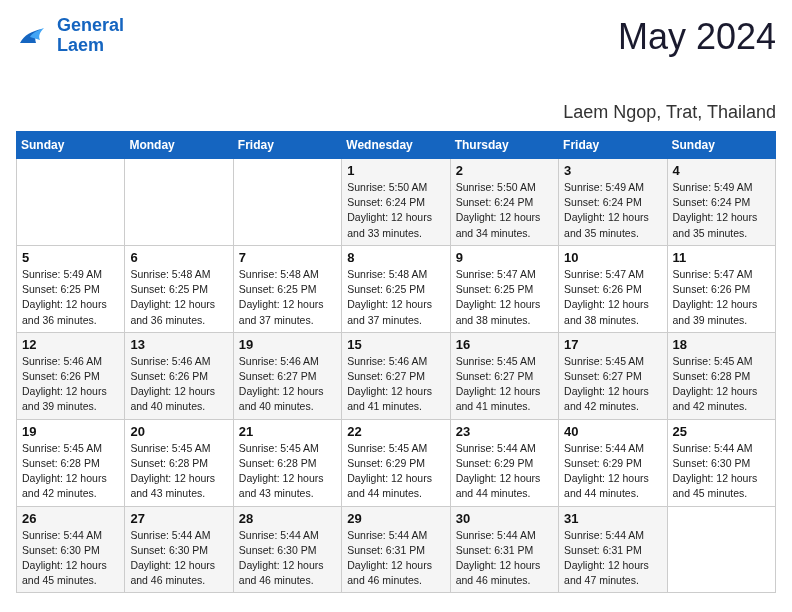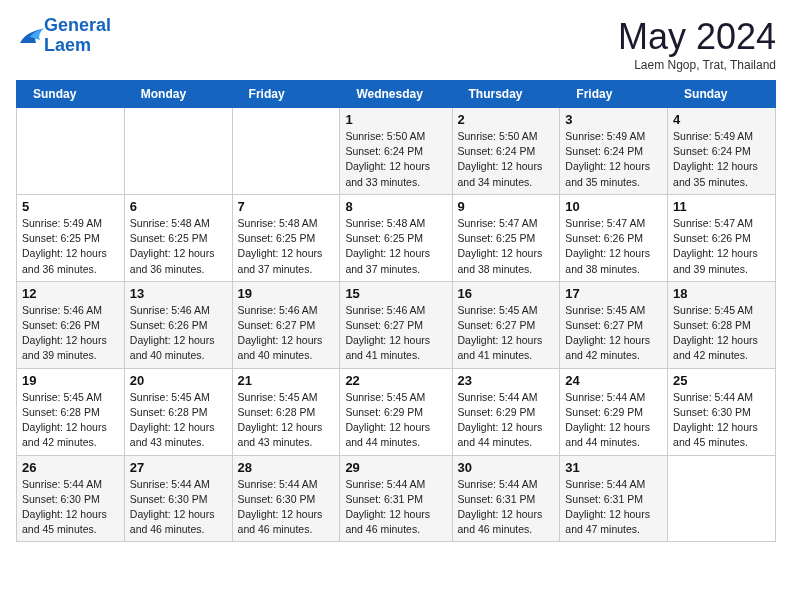--- a/index.html
+++ b/index.html
@@ -12,21 +12,21 @@
     }
     .header {
       display: flex;
       justify-content: space-between;
       align-items: flex-start;
       margin-bottom: 8px;
     }
     .logo {
       display: flex;
       align-items: center;
-      gap: 0;
+      gap: 13px;
     }
     .logo-text {
       font-size: 18px;
       font-weight: bold;
       color: #1a1a2e;
       line-height: 1.1;
     }
     .logo-text span {
       color: #1565c0;
     }
@@ -36,32 +36,33 @@
     }
     .title-block {
       text-align: right;
     }
     .main-title {
       font-size: 36px;
       font-weight: normal;
       color: #1a1a2e;
     }
     .subtitle {
-      font-size: 12px;
+      font-size: 18px;
       color: #333;
+      margin-top: 44px;
     }
     table {
       width: 100%;
       border-collapse: collapse;
       font-size: 11px;
     }
     thead tr th {
       background-color: #1565c0;
       color: #fff;
-      padding: 6px 16px;
+      padding: 6px 4px;
       text-align: left;
       font-size: 12px;
       font-weight: bold;
       border: 1px solid #1565c0;
     }
     tbody tr td {
       border: 1px solid #ccc;
       vertical-align: top;
       padding: 4px 5px;
       min-height: 70px;
@@ -284,21 +285,21 @@
 and 44 minutes.</div>
         </td>
         <td>
           <div class="day-num">23</div>
           <div class="day-info" style="white-space: pre-line;">Sunrise: 5:44 AM
 Sunset: 6:29 PM
 Daylight: 12 hours
 and 44 minutes.</div>
         </td>
         <td>
-          <div class="day-num">24</div>
+          <div class="day-num">40</div>
           <div class="day-info" style="white-space: pre-line;">Sunrise: 5:44 AM
 Sunset: 6:29 PM
 Daylight: 12 hours
 and 44 minutes.</div>
         </td>
         <td>
           <div class="day-num">25</div>
           <div class="day-info" style="white-space: pre-line;">Sunrise: 5:44 AM
 Sunset: 6:30 PM
 Daylight: 12 hours

